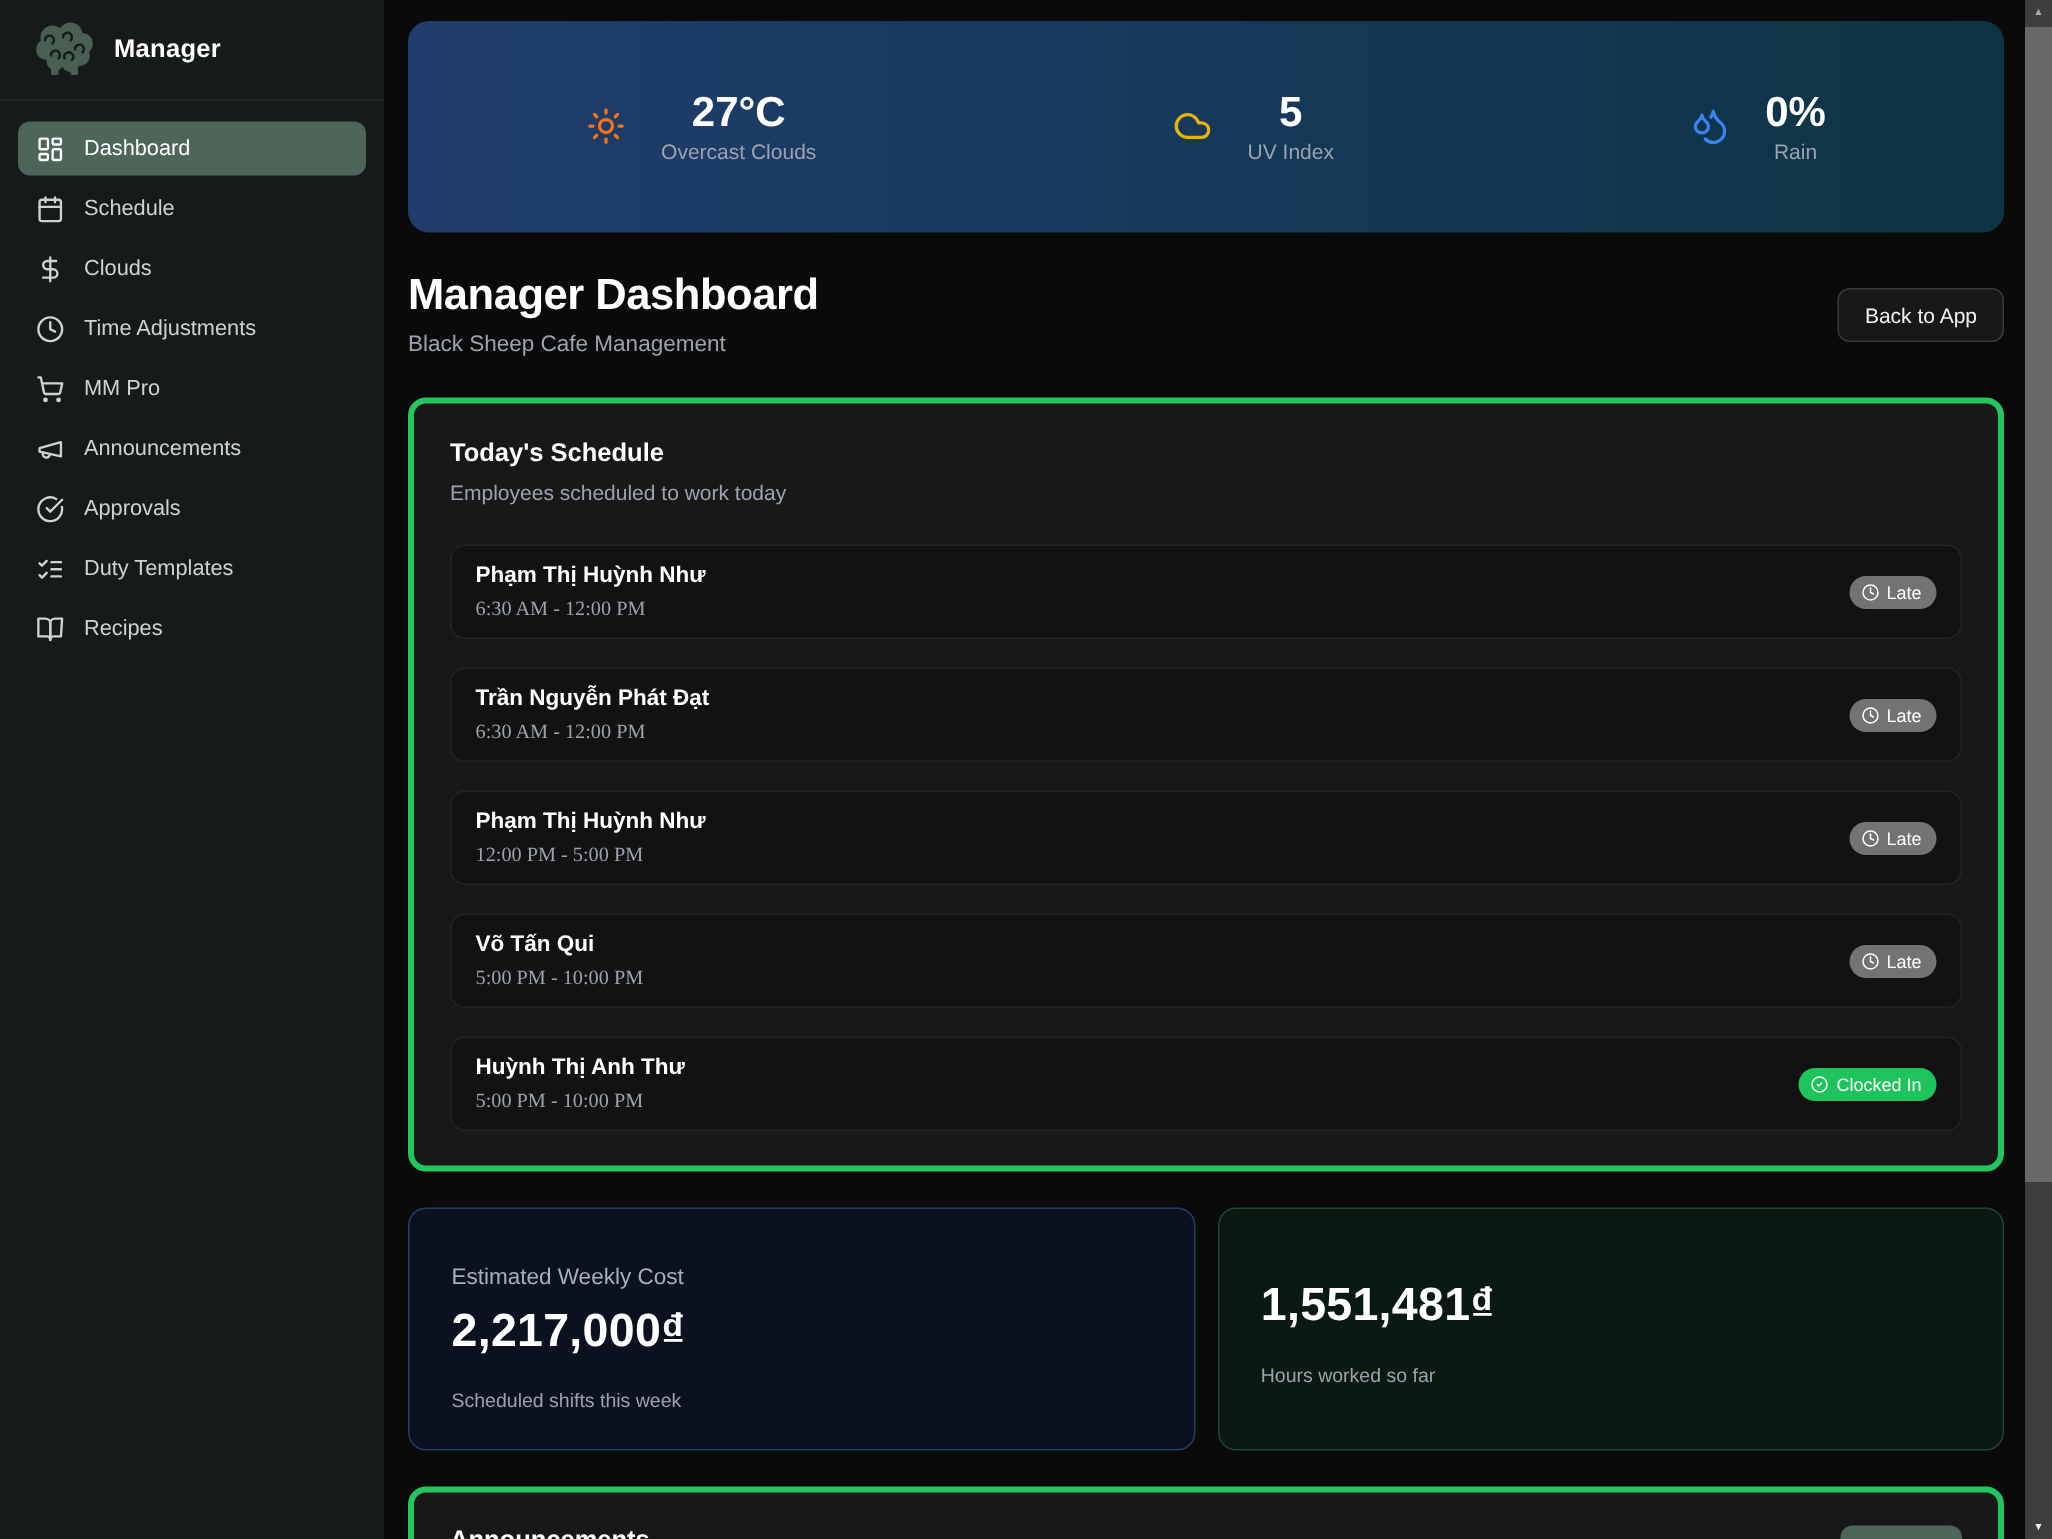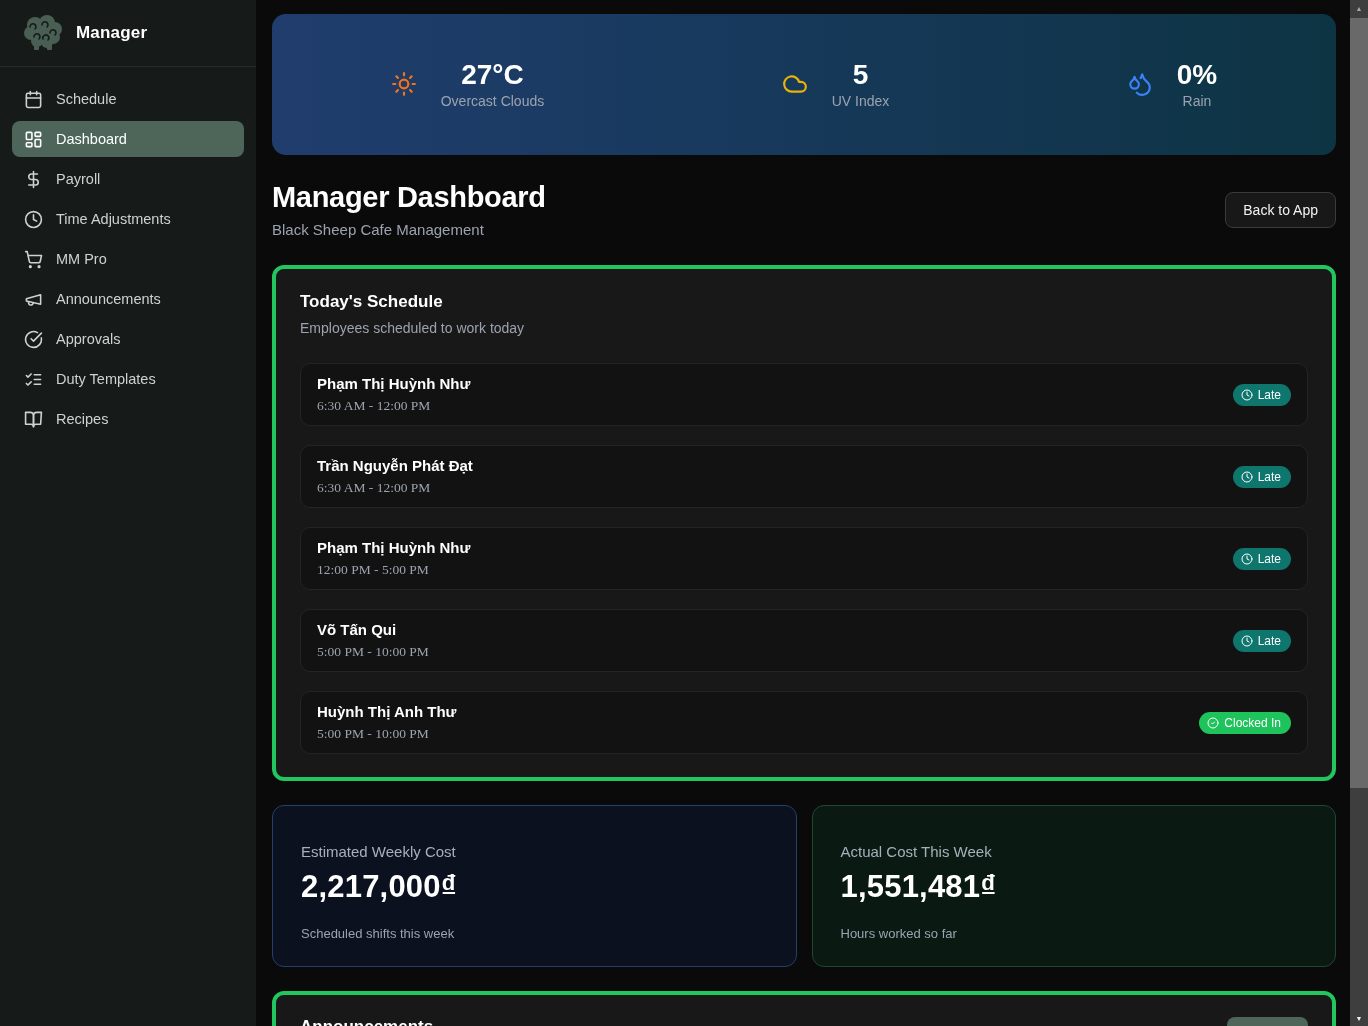--- a/index.html
+++ b/index.html
@@ -50,21 +50,21 @@
   .card-subtitle { font-size:14px; color:#9ca3af; margin-top:8px; }
   .shift-list { margin-top:27px; }
   .shift-row { display:flex; align-items:center; justify-content:space-between;
     background:#121212; border:1px solid #242424; border-radius:10px;
     padding:11px 16px; height:63px; margin-bottom:19px; }
   .shift-row:last-child { margin-bottom:0; }
   .shift-name { font-size:15px; font-weight:600; }
   .shift-time { font-size:13.5px; color:#9ca3af; margin-top:6px;font-family:Liberation Serif, serif; }
   .badge { display:inline-flex; align-items:center; gap:5px; border-radius:999px;
     padding:4px 10px 4px 8px; font-size:12px; font-weight:500; color:#fff; }
-  .badge.late { background:#0f766e; }
+  .badge.late { background:#737373; }
   .badge.clocked-in { background:#1ec35b; }
   .badge-icon { width:12px; height:12px; display:inline-flex; }
   .badge-icon svg { width:100%; height:100%; }
 
   .cost-row { display:grid; grid-template-columns:1fr 1fr; gap:15px; margin-top:24px; }
   .cost-card { border-radius:12px; height:162px; padding:37px 28px; }
   .cost-card.blue { background:#0c1120; border:1px solid #24406b; }
   .cost-card.green { background:#0a1912; border:1px solid #1f4733; }
   .cost-label { font-size:15px; color:#a7b0ba; }
   .cost-value { font-size:31px; font-weight:700; margin-top:9px; letter-spacing:.2px; }
@@ -112,47 +112,47 @@
           <path d="M20 11 a3 3 0 1 1 5 2"></path>
           <path d="M28 19 a3 3 0 1 1 5 2"></path>
           <path d="M12 23 a3 3 0 1 1 5 2"></path>
           <path d="M21 25 a3 3 0 1 1 5 1"></path>
         </g>
       </svg>
     </span>
     <span class="app-name">Manager</span>
   </div>
   <nav class="nav">
-      <div class="nav-item">
-        <span class="nav-icon">
-          <svg viewBox="0 0 24 24" fill="none" stroke="currentColor" stroke-width="2" stroke-linecap="round" stroke-linejoin="round">
-            <rect x="3" y="4" width="18" height="18" rx="2"></rect>
-            <path d="M16 2v4M8 2v4M3 10h18"></path>
-          </svg>
-        </span>
-        <span class="nav-label">Schedule</span>
-      </div>
       <div class="nav-item active">
         <span class="nav-icon">
           <svg viewBox="0 0 24 24" fill="none" stroke="currentColor" stroke-width="2" stroke-linecap="round" stroke-linejoin="round">
             <rect x="3" y="3" width="7" height="9" rx="1"></rect>
             <rect x="14" y="3" width="7" height="5" rx="1"></rect>
             <rect x="14" y="12" width="7" height="9" rx="1"></rect>
             <rect x="3" y="16" width="7" height="5" rx="1"></rect>
           </svg>
         </span>
         <span class="nav-label">Dashboard</span>
       </div>
       <div class="nav-item">
         <span class="nav-icon">
           <svg viewBox="0 0 24 24" fill="none" stroke="currentColor" stroke-width="2" stroke-linecap="round" stroke-linejoin="round">
+            <rect x="3" y="4" width="18" height="18" rx="2"></rect>
+            <path d="M16 2v4M8 2v4M3 10h18"></path>
+          </svg>
+        </span>
+        <span class="nav-label">Schedule</span>
+      </div>
+      <div class="nav-item">
+        <span class="nav-icon">
+          <svg viewBox="0 0 24 24" fill="none" stroke="currentColor" stroke-width="2" stroke-linecap="round" stroke-linejoin="round">
             <path d="M12 2v20M17 5H9.5a3.5 3.5 0 0 0 0 7h5a3.5 3.5 0 0 1 0 7H6"></path>
           </svg>
         </span>
-        <span class="nav-label">Payroll</span>
+        <span class="nav-label">Clouds</span>
       </div>
       <div class="nav-item">
         <span class="nav-icon">
           <svg viewBox="0 0 24 24" fill="none" stroke="currentColor" stroke-width="2" stroke-linecap="round" stroke-linejoin="round">
             <circle cx="12" cy="12" r="10"></circle>
             <path d="M12 6v6l4 2"></path>
           </svg>
         </span>
         <span class="nav-label">Time Adjustments</span>
       </div>
@@ -336,21 +336,20 @@
       </div>
   </section>
 
   <div class="cost-row">
     <div class="cost-card blue">
       <div class="cost-label">Estimated Weekly Cost</div>
       <div class="cost-value">2,217,000₫</div>
       <div class="cost-note">Scheduled shifts this week</div>
     </div>
     <div class="cost-card green">
-      <div class="cost-label">Actual Cost This Week</div>
       <div class="cost-value">1,551,481₫</div>
       <div class="cost-note">Hours worked so far</div>
     </div>
   </div>
 
   <section class="card announcements-card">
     <h2 class="card-title">Announcements</h2>
     <button class="new-btn">
       <span class="plus-icon">
         <svg viewBox="0 0 24 24" fill="none" stroke="currentColor" stroke-width="2.5" stroke-linecap="round">

